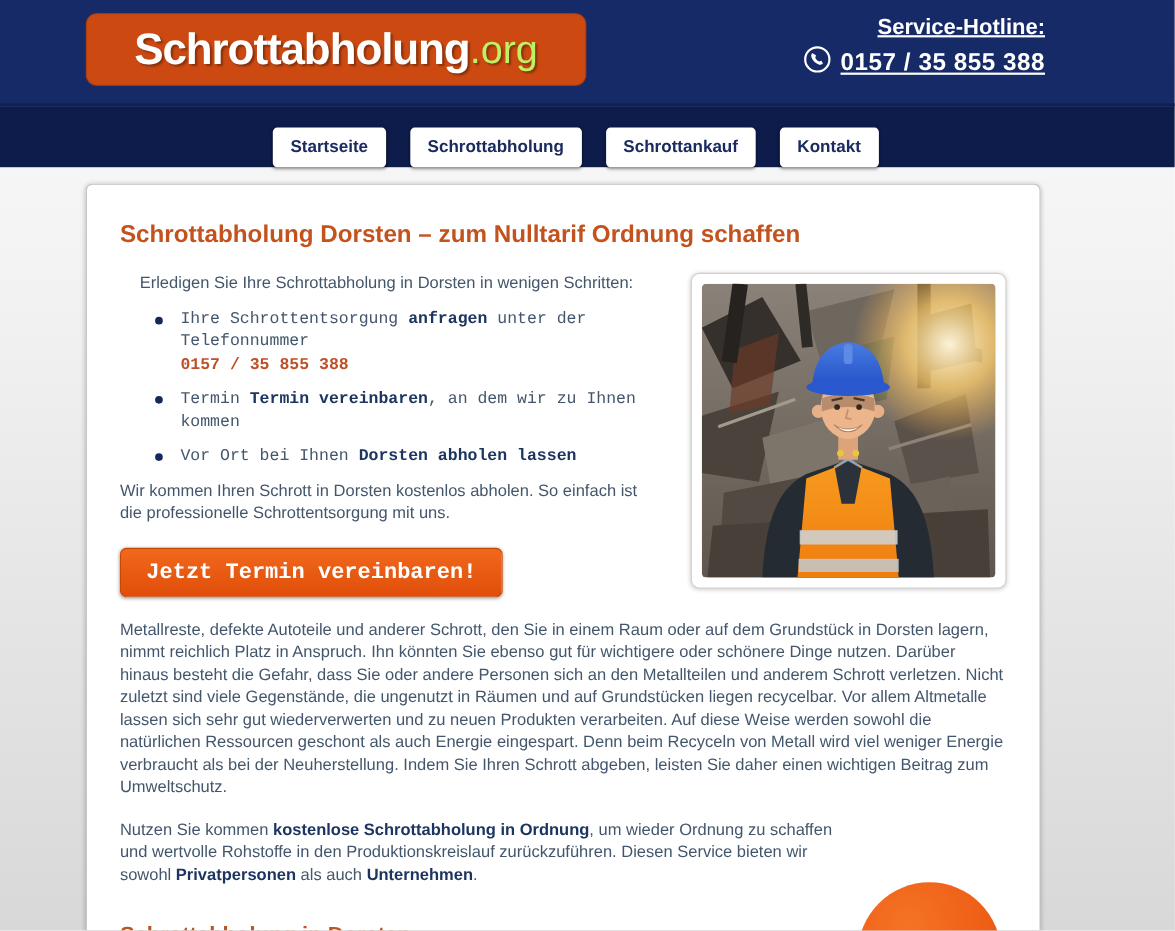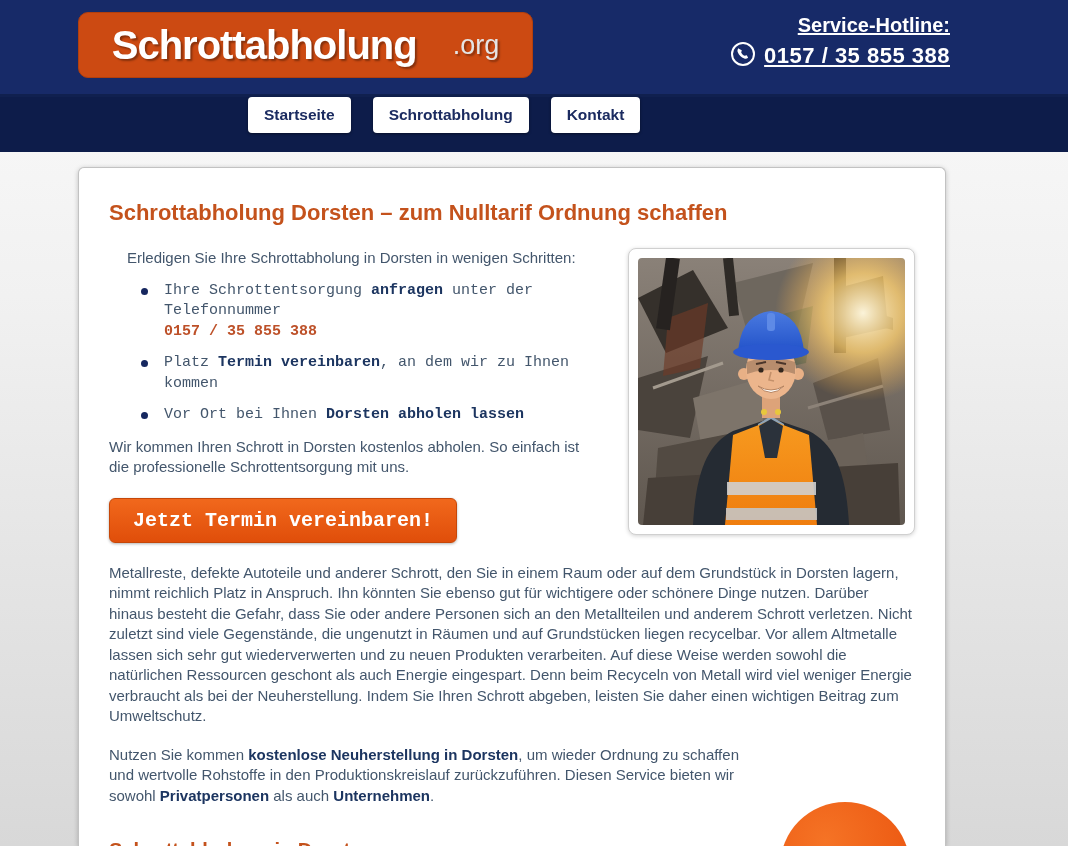--- a/index.html
+++ b/index.html
@@ -17,34 +17,33 @@
   .logo-box {
     position:absolute; left:78px; top:12px; width:455px; height:66px;
     background:#cc4a12; border:1px solid #b23f0c; border-radius:10px;
     display:flex; align-items:center; justify-content:center; cursor:pointer;
   }
   .logo-main {
     color:#fff; font-size:40px; font-weight:bold; letter-spacing:-1px;
     text-shadow:2px 2px 2px rgba(0,0,0,.35);
   }
   .logo-suffix {
-    color:#e5e5e5; font-size:27px; font-weight:normal;
+    color:#bef264; font-size:36px; font-weight:normal;
     text-shadow:2px 2px 2px rgba(0,0,0,.35);
-    padding-left:36px;
   }
   .hotline {
     position:absolute; right:118px; top:14px; text-align:right; color:#fff;text-decoration:underline;
   }
   .hotline-label { font-size:20px; font-weight:600; }
   .hotline-row { display:flex; align-items:center; justify-content:flex-end; gap:8px; margin-top:4px; cursor:pointer; }
   .hotline-number { font-size:22px; font-weight:bold; letter-spacing:.5px; }
   
   .navbar {
     position:absolute; top:97px; left:0; width:1068px; height:55px;
-    background:#0d1c4a; display:flex; align-items:flex-start; gap:22px;
+    background:#0d1c4a; display:flex; align-items:flex-end; gap:22px;
     padding-left:248px;
   }
   .nav-btn {
     background:#fff; color:#1b2b60; font-size:15.5px; font-weight:bold;
     padding:9px 16px; border-radius:4px; border:none; cursor:pointer;
     box-shadow:0 1px 3px rgba(0,0,0,.45);
     font-family:"Liberation Sans", sans-serif;
   }
   
   .card {
@@ -111,37 +110,38 @@
         </svg>
       </span>
       <span class="hotline-number">0157 / 35 855 388</span>
     </div>
   </div>
 </div>
 
 <div class="navbar">
   <button class="nav-btn">Startseite</button>
   <button class="nav-btn">Schrottabholung</button>
+  <button class="nav-btn">Schrottankauf</button>
   <button class="nav-btn">Kontakt</button>
 </div>
 
 <div class="card">
   <h1 class="page-title">Schrottabholung Dorsten – zum Nulltarif Ordnung schaffen</h1>
 
   <div class="columns">
     <div class="col-left">
       <p class="steps-intro">Erledigen Sie Ihre Schrottabholung in Dorsten in wenigen Schritten:</p>
 
       <ul class="steps">
         <li>
           <span>Ihre Schrottentsorgung </span><span class="bold-navy">anfragen</span><span> unter der Telefonnummer</span>
           <span class="phone-link">0157 / 35 855 388</span>
         </li>
         <li>
-          <span>Platz </span><span class="bold-navy">Termin vereinbaren</span><span>, an dem wir zu Ihnen kommen</span>
+          <span>Termin </span><span class="bold-navy">Termin vereinbaren</span><span>, an dem wir zu Ihnen kommen</span>
         </li>
         <li>
           <span>Vor Ort bei Ihnen </span><span class="bold-navy">Dorsten abholen lassen</span>
         </li>
       </ul>
 
       <p>Wir kommen Ihren Schrott in Dorsten kostenlos abholen. So einfach ist die professionelle Schrottentsorgung mit uns.</p>
 
       <button class="cta-button">Jetzt Termin vereinbaren!</button>
     </div>
@@ -214,19 +214,19 @@
           <circle cx="126" cy="154" r="3" fill="#e8c73c"></circle>
           <circle cx="140" cy="154" r="3" fill="#e8c73c"></circle>
         </svg>
       </div>
     </div>
   </div>
 
   <p class="body-par">Metallreste, defekte Autoteile und anderer Schrott, den Sie in einem Raum oder auf dem Grundstück in Dorsten lagern, nimmt reichlich Platz in Anspruch. Ihn könnten Sie ebenso gut für wichtigere oder schönere Dinge nutzen. Darüber hinaus besteht die Gefahr, dass Sie oder andere Personen sich an den Metallteilen und anderem Schrott verletzen. Nicht zuletzt sind viele Gegenstände, die ungenutzt in Räumen und auf Grundstücken liegen recycelbar. Vor allem Altmetalle lassen sich sehr gut wiederverwerten und zu neuen Produkten verarbeiten. Auf diese Weise werden sowohl die natürlichen Ressourcen geschont als auch Energie eingespart. Denn beim Recyceln von Metall wird viel weniger Energie verbraucht als bei der Neuherstellung. Indem Sie Ihren Schrott abgeben, leisten Sie daher einen wichtigen Beitrag zum Umweltschutz.</p>
 
   <p class="closing-par">
-    <span>Nutzen Sie kommen </span><span class="bold-navy">kostenlose Neuherstellung in Dorsten</span><span>, um wieder Ordnung zu schaffen und wertvolle Rohstoffe in den Produktionskreislauf zurückzuführen. Diesen Service bieten wir sowohl </span><span class="bold-navy">Privatpersonen</span><span> als auch </span><span class="bold-navy">Unternehmen</span><span>.</span>
+    <span>Nutzen Sie kommen </span><span class="bold-navy">kostenlose Schrottabholung in Ordnung</span><span>, um wieder Ordnung zu schaffen und wertvolle Rohstoffe in den Produktionskreislauf zurückzuführen. Diesen Service bieten wir sowohl </span><span class="bold-navy">Privatpersonen</span><span> als auch </span><span class="bold-navy">Unternehmen</span><span>.</span>
   </p>
 
   <h2 class="partial-heading">Schrottabholung in Dorsten</h2>
 </div>
 
 <button class="fab"></button>
 
 </body></html>

